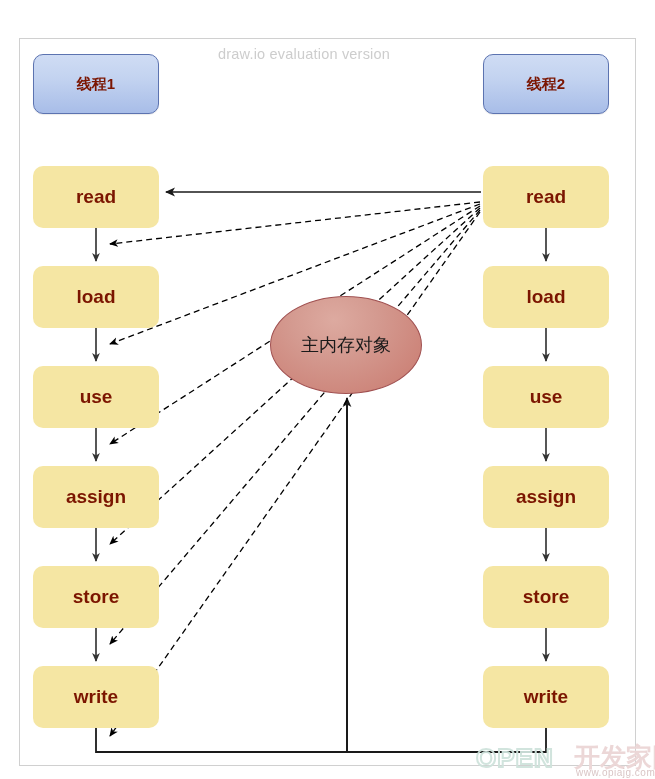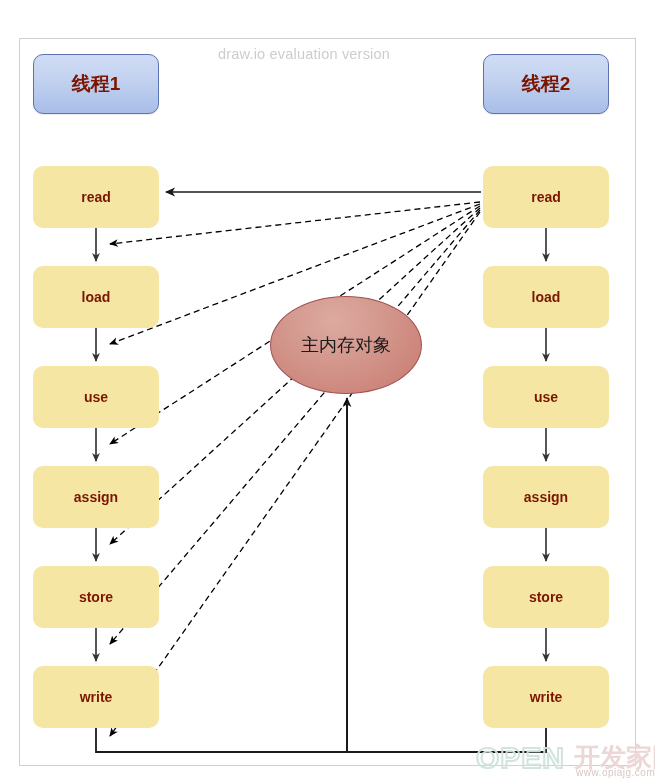--- a/index.html
+++ b/index.html
@@ -65,31 +65,31 @@
     color: #7b1500;
     text-align: center;
   }
 
   .thread-node {
     width: 126px;
     height: 60px;
     border-radius: 10px;
     border: 1px solid #5c73b0;
     background: linear-gradient(to bottom, #cfdcf4 0%, #c3d3f0 40%, #a8bde8 100%);
-    font-size: 19px;
+    font-size: 15px;
     box-shadow: 0 1px 1px rgba(0,0,0,0.08);
   }
 
   .op-node {
     width: 126px;
     height: 62px;
     border-radius: 10px;
     border: none;
     background: #f5e6a3;
-    font-size: 14px;
+    font-size: 19px;
   }
 
   .mem-node {
     position: absolute;
     width: 152px;
     height: 98px;
     border-radius: 50%;
     border: 1px solid #a05050;
     background: radial-gradient(ellipse at 42% 24%, #ddaaa0 0%, #d49a90 35%, #c9796e 100%);
     display: flex;
@@ -106,21 +106,21 @@
     left: 476px;
     top: 735px;
     width: 172px;
     height: 40px;
     user-select: none;
     pointer-events: none;
   }
   #cw-open {
     position: absolute;
     left: 0; top: 0;
-    font-size: 30px;
+    font-size: 26px;
     font-weight: bold;
     letter-spacing: 1px;
     color: transparent;
     -webkit-text-stroke: 2px #cfe3dc;
     opacity: 0.95;
     line-height: 34px;
   }
   #cw-cn {
     position: absolute;
     left: 98px;

